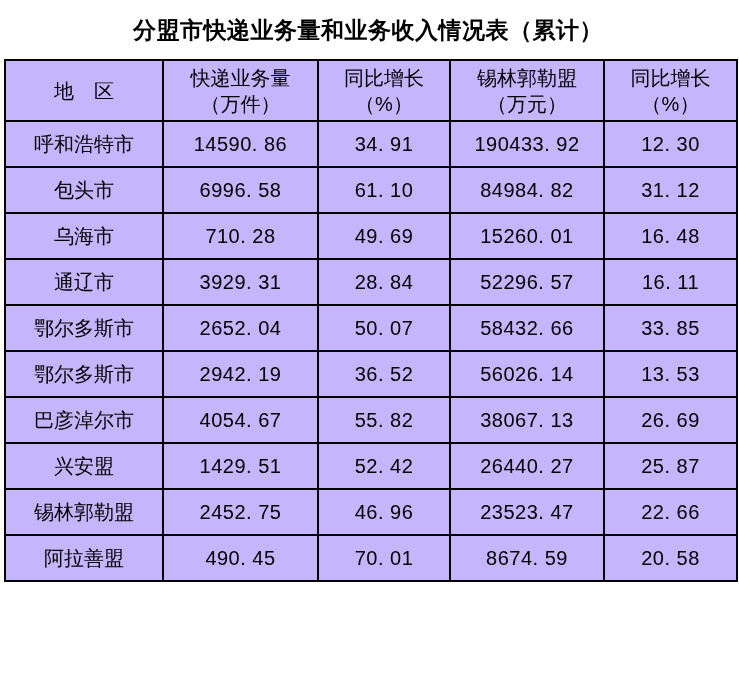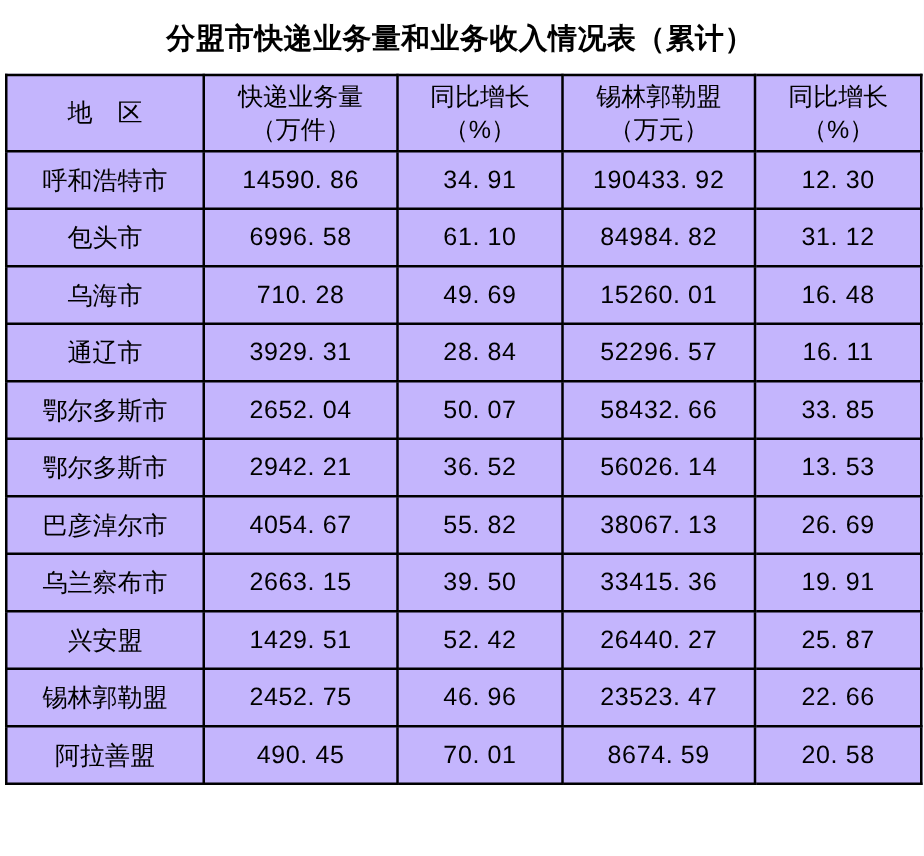--- a/index.html
+++ b/index.html
@@ -121,38 +121,31 @@
       </tr>
       <tr>
         <td class="region">鄂尔多斯市</td>
         <td class="num">2652. 04</td>
         <td class="num">50. 07</td>
         <td class="num">58432. 66</td>
         <td class="num">33. 85</td>
       </tr>
       <tr>
         <td class="region">鄂尔多斯市</td>
-        <td class="num">2942. 21</td>
+        <td class="num">2942. 19</td>
         <td class="num">36. 52</td>
         <td class="num">56026. 14</td>
         <td class="num">13. 53</td>
       </tr>
       <tr>
         <td class="region">巴彦淖尔市</td>
         <td class="num">4054. 67</td>
         <td class="num">55. 82</td>
         <td class="num">38067. 13</td>
         <td class="num">26. 69</td>
-      </tr>
-      <tr>
-        <td class="region">乌兰察布市</td>
-        <td class="num">2663. 15</td>
-        <td class="num">39. 50</td>
-        <td class="num">33415. 36</td>
-        <td class="num">19. 91</td>
       </tr>
       <tr>
         <td class="region">兴安盟</td>
         <td class="num">1429. 51</td>
         <td class="num">52. 42</td>
         <td class="num">26440. 27</td>
         <td class="num">25. 87</td>
       </tr>
       <tr>
         <td class="region">锡林郭勒盟</td>

